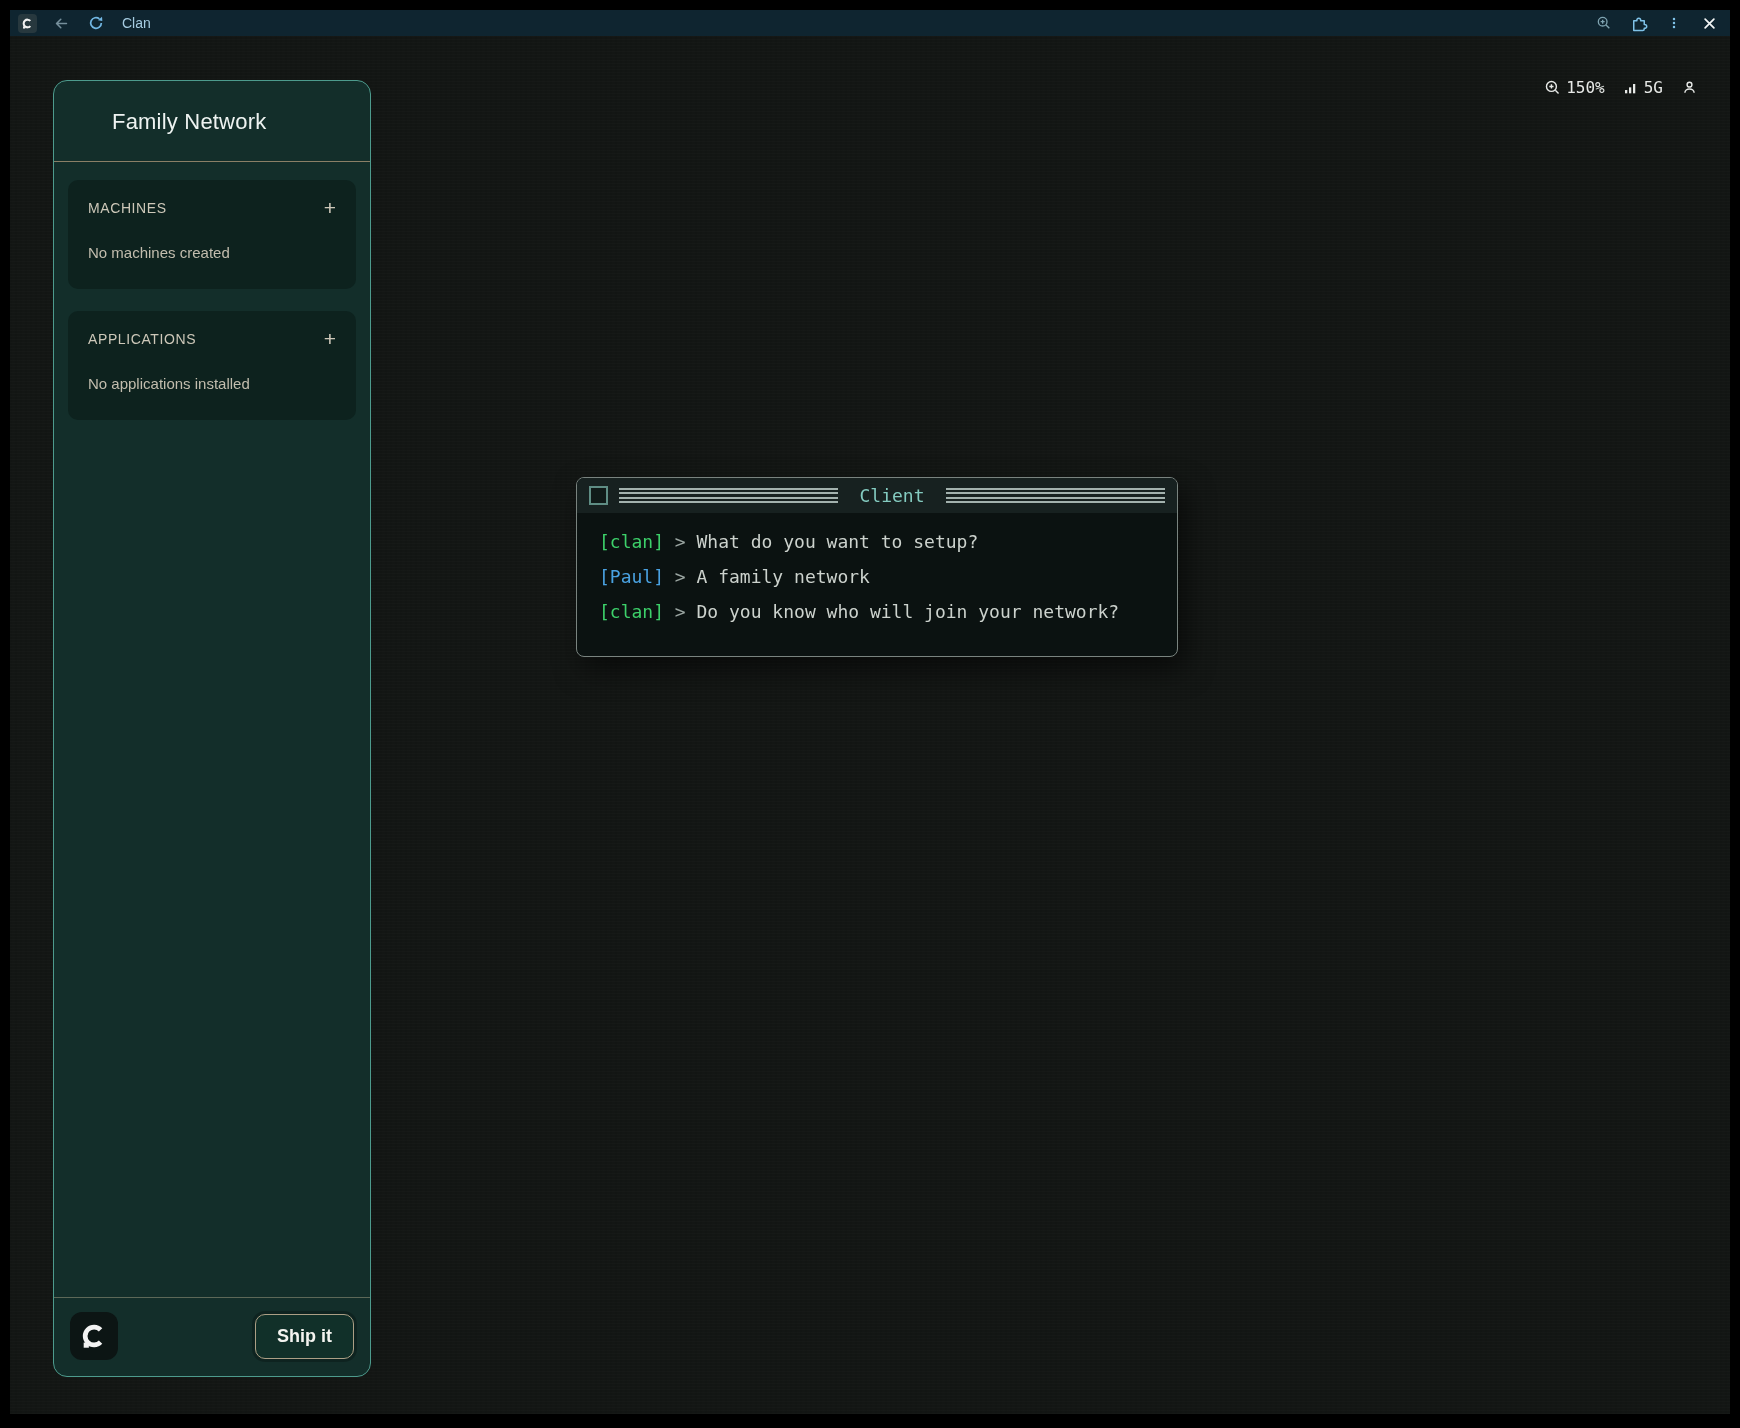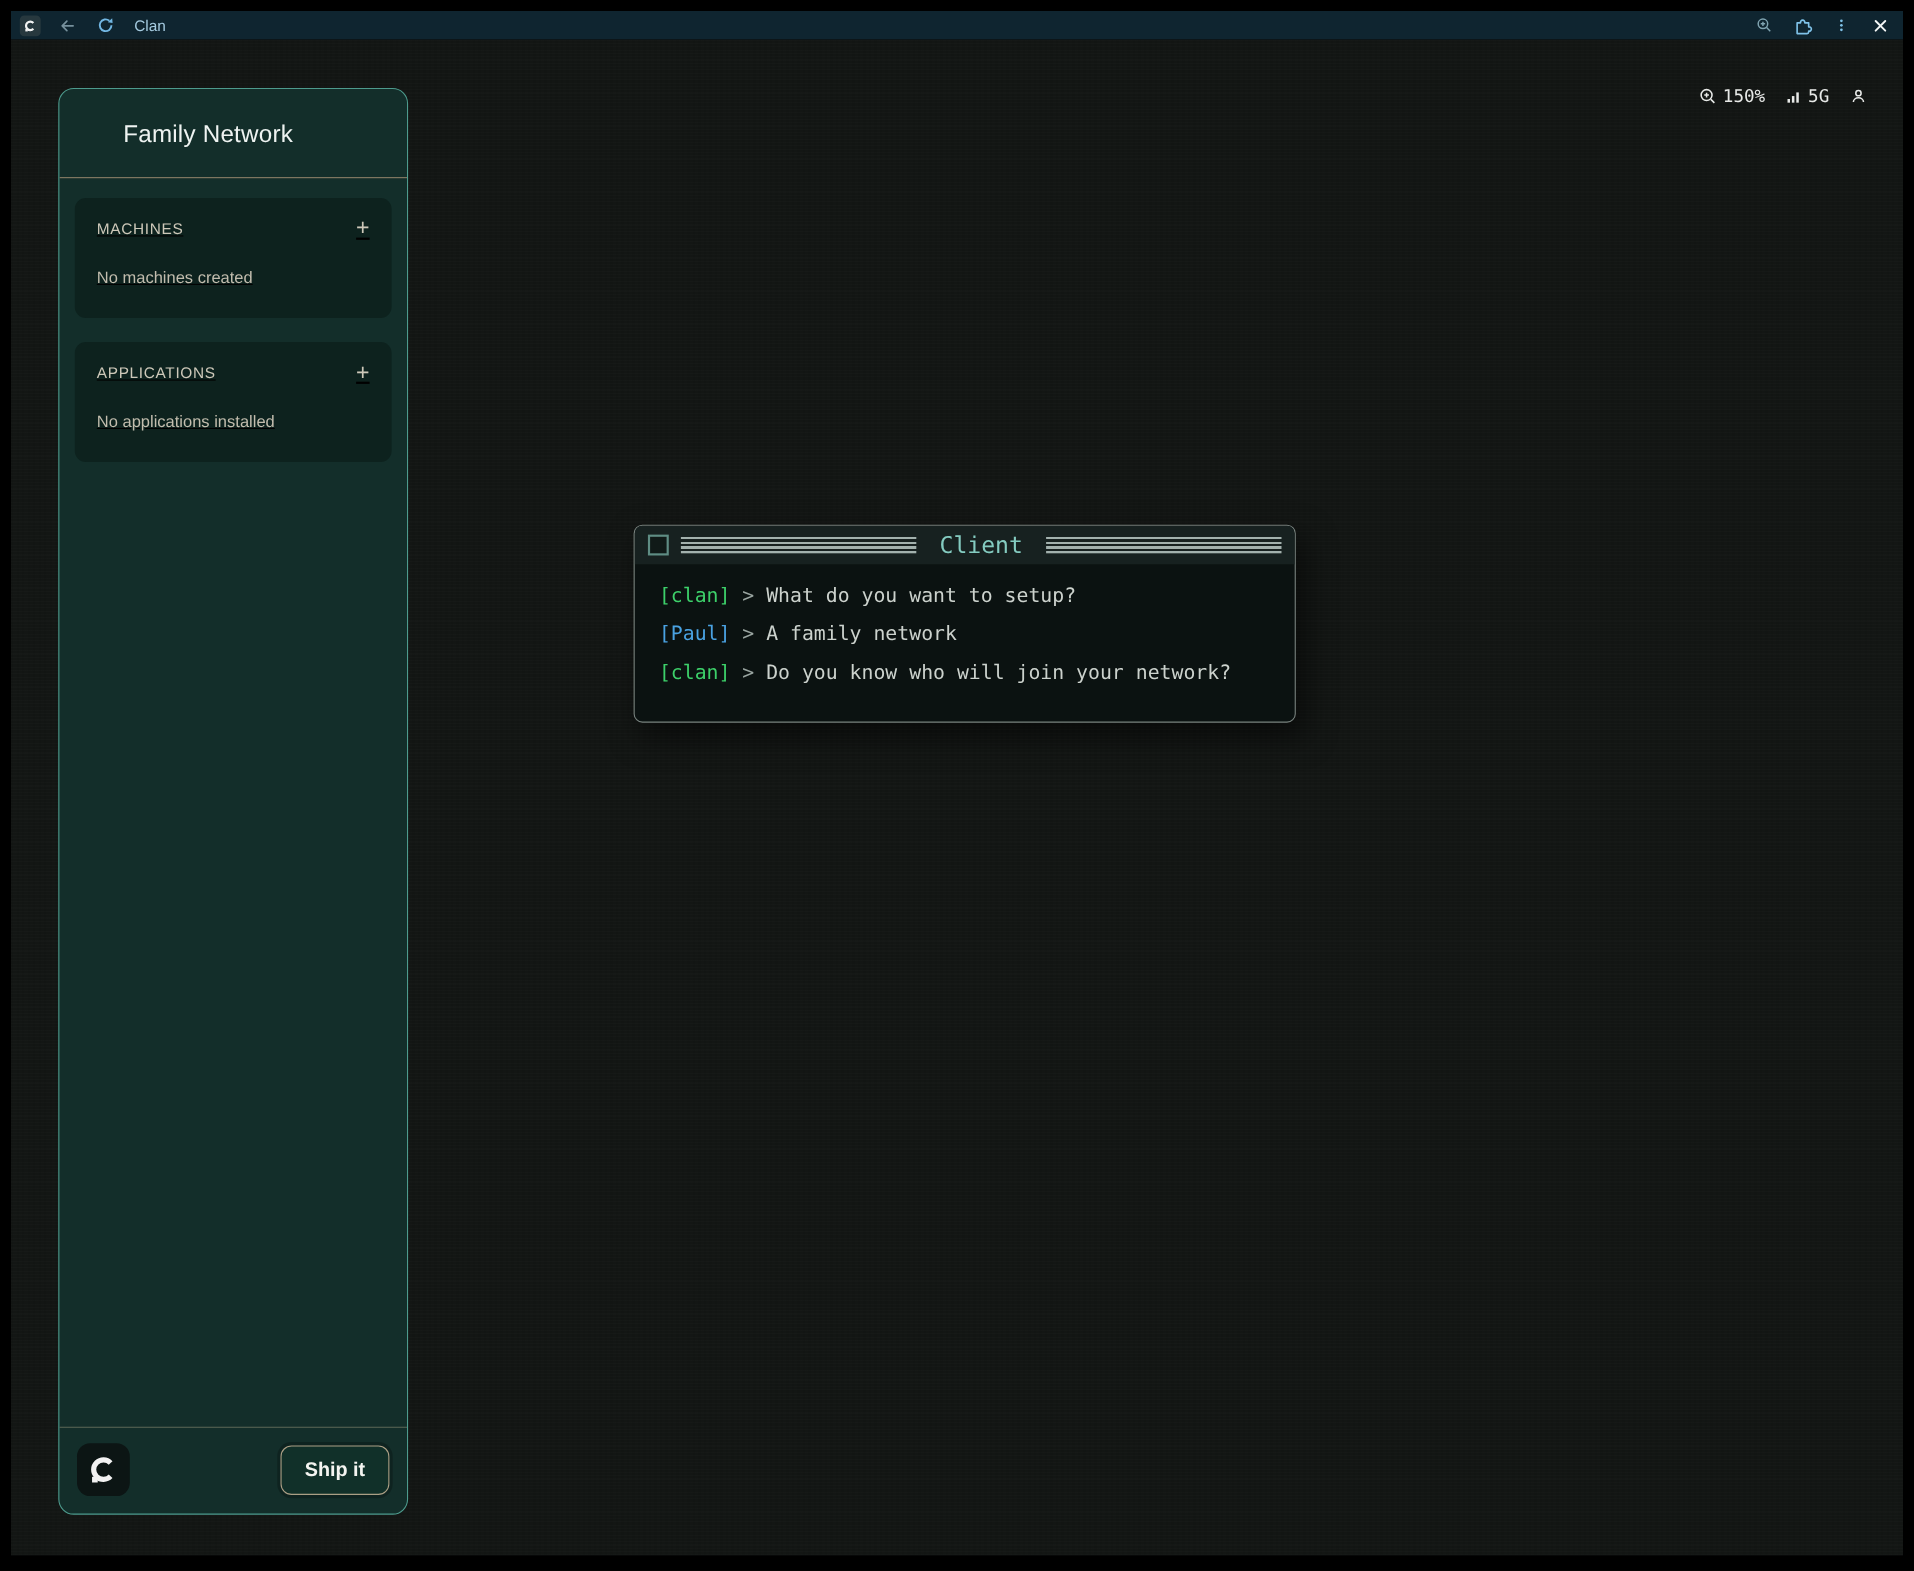--- a/index.html
+++ b/index.html
@@ -28,39 +28,39 @@
   .status-item { display:flex; align-items:center; gap:5px; }
 
   
   .sidebar { position:absolute; left:43px; top:44px; width:318px; height:1297px;
     background:var(--panel-bg,#132e2a); border:1px solid var(--panel-border,#4d9b8d); border-radius:14px;
     display:flex; flex-direction:column; overflow:hidden; }
   .sidebar-header { padding:28px 24px 26px; }
   .sidebar-title { color:#eef3f1; font-size:22px; font-weight:400; letter-spacing:0.2px;margin-left:34px; }
   .divider-tan { height:1px; background:var(--divider-tan,#8a7f66); flex:0 0 1px; }
   .sidebar-body { padding:18px 14px; display:flex; flex-direction:column; gap:22px; }
-  .card { background:var(--card-bg,#0d221e); border-radius:10px; padding:20px 20px 28px;text-decoration:underline; }
+  .card { background:var(--card-bg,#0d221e); border-radius:10px; padding:20px 20px 28px; }
   .card-head { display:flex; align-items:center; justify-content:space-between; }
   .card-label { color:var(--card-text,#cdc8b9); font-size:14px; letter-spacing:0.6px; font-weight:400; }
   .card-add { color:var(--card-text,#cdc8b9); font-size:21px; font-weight:300; line-height:14px; background:none; border:none; cursor:pointer; font-family:"Liberation Sans",sans-serif; }
   .card-empty { margin-top:28px; text-align:left; color:#c2bdae; font-size:15px; }
   .sidebar-footer { margin-top:auto; border-top:1px solid rgba(185,175,145,0.45); padding:14px 16px 16px; display:flex; align-items:center; justify-content:space-between; }
   .logo-box { width:48px; height:48px; border-radius:12px; background:#0c1514; display:flex; align-items:center; justify-content:center; }
   .ship-btn { padding:11px 21px; border-radius:10px; border:1px solid #ab9f85; background:#113029;
     color:#f4f4f0; font-size:18px; font-weight:700; font-family:"Liberation Sans",sans-serif; cursor:pointer;
     box-shadow:0 0 0 3px rgba(0,0,0,0.22); }
 
   
   .client-window { position:absolute; left:566px; top:441px; width:602px;
     background:var(--terminal-bg,#0b1211); border:1px solid #79837f; border-radius:8px;
     box-shadow:7px 12px 28px rgba(0,0,0,0.55); overflow:hidden; }
   .client-titlebar { height:35px; background:var(--terminal-titlebar-bg,#172120); display:flex; align-items:center; padding:0 12px; gap:11px; cursor:default; }
   .close-box { width:19px; height:19px; border:2px solid #5f8d84; background:#101a18; flex:0 0 19px; cursor:pointer; }
   .stripes { flex:1; height:15px; background:repeating-linear-gradient(to bottom, rgba(178,193,189,0.9) 0 2px, rgba(0,0,0,0) 2px 4.4px); }
-  .client-title { color:var(--terminal-title,#84cbc0); font-family:"DejaVu Sans Mono", monospace; font-size:21px; padding:0 10px; }
+  .client-title { color:var(--terminal-title,#84cbc0); font-family:"DejaVu Sans Mono", monospace; font-size:18px; padding:0 10px; }
   .client-body { padding:16px 22px 22px; font-family:"DejaVu Sans Mono", monospace; font-size:18px; line-height:26px; }
   .chat-msg { display:grid; grid-template-columns:6ch 3ch auto; margin-bottom:9px; }
   .chat-prompt { color:var(--prompt-gray,#9aa5a1); text-align:center; }
   .chat-lines { color:var(--message-text,#ccd2cd); }
   .chat-input-line { margin-top:12px; color:var(--input-text,#eef2ee); }
 
   svg { display:block; }
 </style>
 </head>
 <body>

